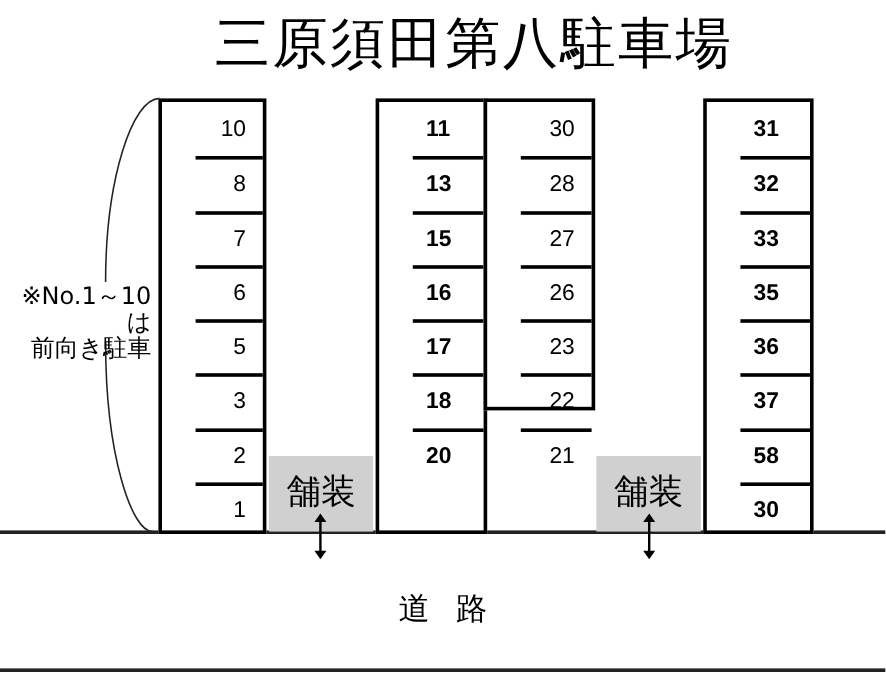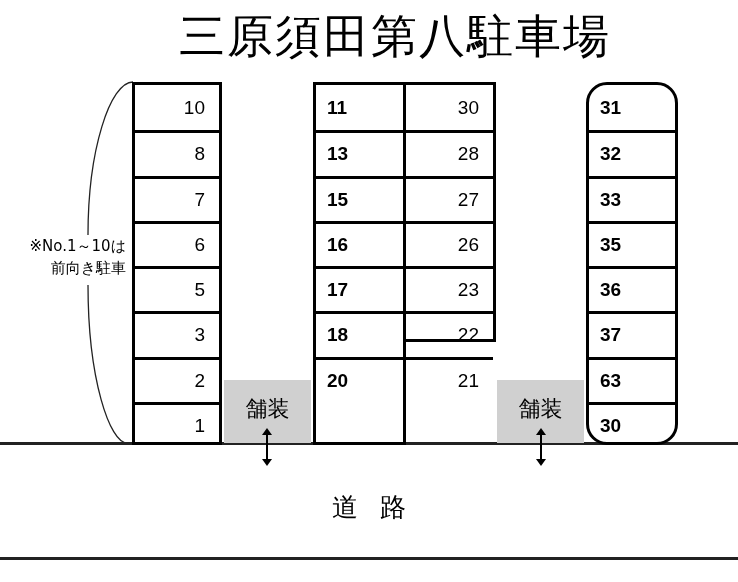--- a/index.html
+++ b/index.html
@@ -3,35 +3,35 @@
 <meta charset="utf-8">
 <style>
   html, body { margin: 0; padding: 0; background: #ffffff; }
   body { width: 738px; height: 582px; position: relative; overflow: hidden;
          font-family: "DejaVu Sans", "Liberation Sans", sans-serif; color: #000; }
   .title { position: absolute; left: 0; top: 6px; width: 790px; text-align: center;
            font-size: 46px; letter-spacing: 2px; line-height: 60px; }
   .col { position: absolute; top: 82px; border: 3px solid #000; box-sizing: border-box; background: #fff; }
   .cell { height: 45.25px; box-sizing: border-box; border-top: 3px solid #000;
           display: flex; align-items: center; font-family: "Liberation Sans Narrow", "Liberation Sans", sans-serif;
-          font-size: 19px; }
+          font-size: 19px; margin-left: 28px; }
   .cell:first-child { border-top: none; }
   .right .cell { justify-content: flex-end; padding-right: 14px; }
   .left .cell { justify-content: flex-start; padding-left: 11px; font-weight: bold; }
   .paved { position: absolute; top: 380px; height: 63px; background: #d0d0d0;
-           text-align: center; font-size: 22px; line-height: 30px; padding-top: 14px; box-sizing: border-box; }
+           text-align: center; font-size: 29px; line-height: 30px; padding-top: 14px; box-sizing: border-box; }
   .arrow { position: absolute; width: 2px; background: #000; }
   .arrow::before, .arrow::after { content: ""; position: absolute; left: -4px; width: 0; height: 0;
            border-left: 5px solid transparent; border-right: 5px solid transparent; }
   .arrow::before { top: -2px; border-bottom: 7px solid #000; }
   .arrow::after { bottom: -2px; border-top: 7px solid #000; }
   .road-line { position: absolute; left: 0; width: 738px; height: 3px; background: #222; }
   .road-label { position: absolute; left: 0; width: 738px; top: 490px; text-align: center;
                 font-size: 26px; letter-spacing: 22px; padding-left: 22px; box-sizing: border-box; }
-  .note { position: absolute; left: 8px; top: 235px; width: 118px; font-size: 15px; line-height: 22px; text-align: right; }
+  .note { position: absolute; left: 8px; top: 235px; width: 118px; font-size: 20px; line-height: 22px; text-align: right; }
   svg.brace { position: absolute; left: 0; top: 0; }
 </style>
 </head>
 <body>
 
 <div class="title">三原須田第八駐車場</div>
 
 <svg class="brace" width="140" height="450">
   <path d="M133 82 C 110 82, 88 150, 88 235" fill="none" stroke="#222" stroke-width="1.3"></path>
   <path d="M88 285 C 88 380, 110 443, 127 443" fill="none" stroke="#222" stroke-width="1.3"></path>
@@ -69,28 +69,28 @@
 <div class="col right" style="left:403px; width:93px; height:260px;">
   <div class="cell">30</div>
   <div class="cell">28</div>
   <div class="cell">27</div>
   <div class="cell">26</div>
   <div class="cell">23</div>
   <div class="cell">22</div>
   <div class="cell">21</div>
 </div>
 
-<div class="col left" style="left:586px; width:92px; height:363px;border-radius:21px;">
+<div class="col left" style="left:586px; width:92px; height:363px;">
   <div class="cell">31</div>
   <div class="cell">32</div>
   <div class="cell">33</div>
   <div class="cell">35</div>
   <div class="cell">36</div>
   <div class="cell">37</div>
-  <div class="cell">63</div>
+  <div class="cell">58</div>
   <div class="cell">30</div>
 </div>
 
 <div class="paved" style="left:224px; width:87px;">
   <span>舗装</span>
 </div>
 <div class="arrow" style="left:266px; top:430px; height:34px;"></div>
 
 <div class="paved" style="left:497px; width:87px;">
   <span>舗装</span>

